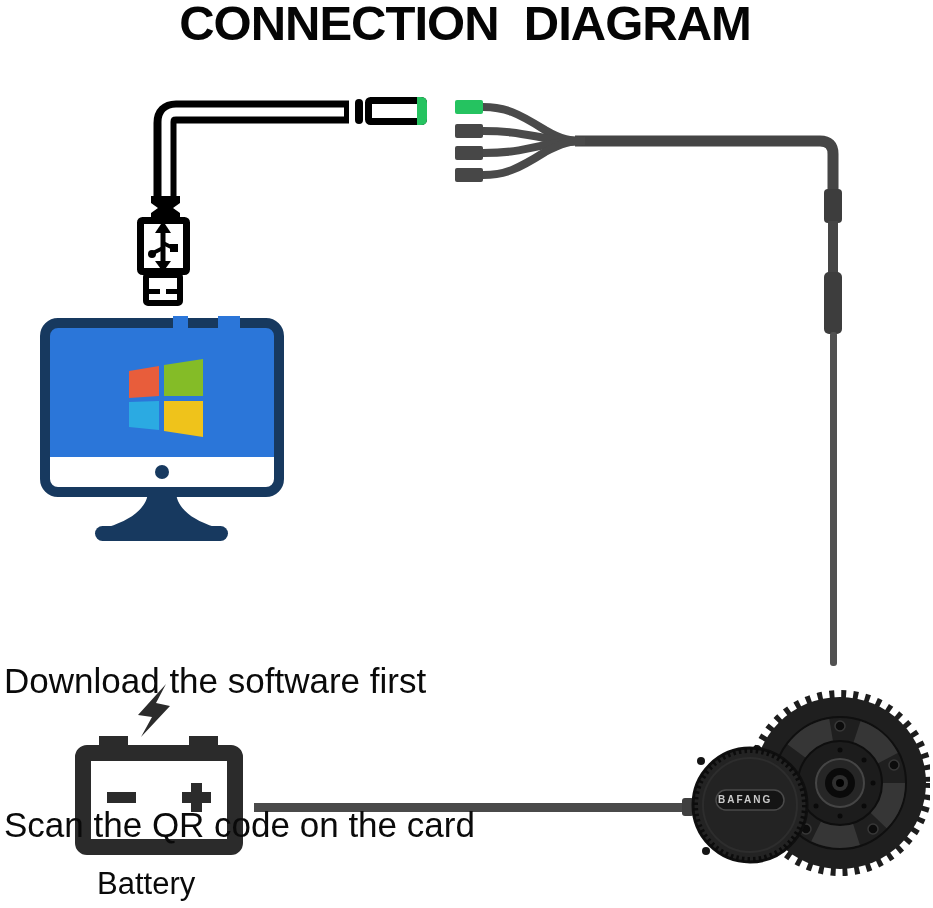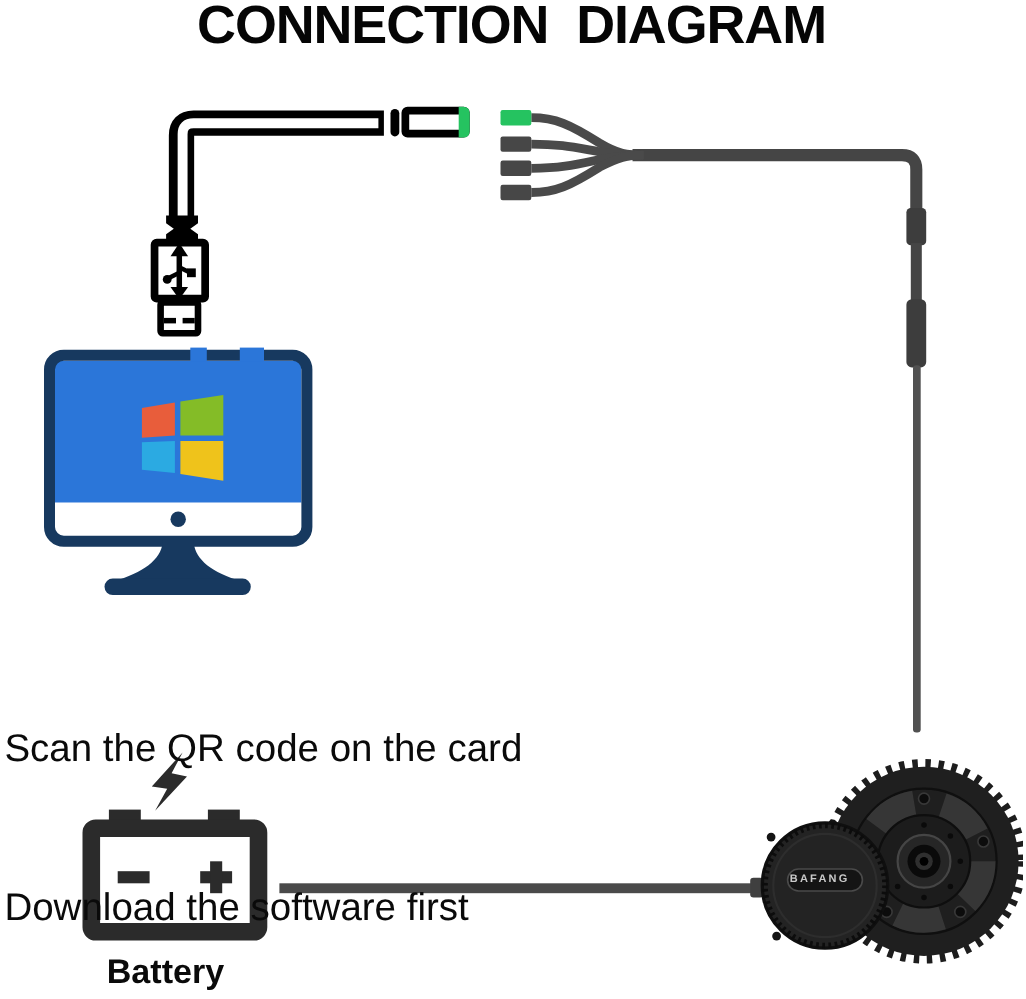--- a/index.html
+++ b/index.html
@@ -13,21 +13,21 @@
     font-size:49px;font-weight:bold;letter-spacing:-1px;line-height:50px;
     white-space:pre;color:#050505;
   }
   .ebus-label{
     left:527px;top:187px;font-size:33px;line-height:40px;color:#0a0a0a;white-space:pre;
   }
   .instructions{
     left:4px;top:561px;font-size:35px;line-height:48px;color:#0a0a0a;white-space:pre;
   }
   .battery-label{
-    left:97px;top:866px;font-size:31px;line-height:36px;color:#0a0a0a;white-space:pre;font-weight:bold;
+    left:97px;top:866px;font-size:31px;line-height:36px;color:#0a0a0a;white-space:pre;
   }
   .bafang-badge-text{
     left:718px;top:791px;width:64px;height:18px;line-height:18px;text-align:left;
     font-size:10px;font-weight:bold;letter-spacing:2px;color:#c9c9c9;white-space:pre;
   }
   svg{display:block;}
 </style>
 </head>
 <body>
 
@@ -151,21 +151,21 @@
       <circle cx="750" cy="805" r="54.5" fill="none" stroke="#0C0C0C" stroke-width="5" stroke-dasharray="2.5 3.2"></circle>
       <circle cx="750" cy="805" r="47" fill="none" stroke="#2D2D2D" stroke-width="2"></circle>
       <rect x="716" y="790" width="68" height="20" rx="10" fill="#141414" stroke="#4A4A4A" stroke-width="1.5"></rect>
     </g>
   </svg>
 
   <div class="abs title">CONNECTION  DIAGRAM</div>
 
 
   <div class="abs instructions">
+    <div>Download the software first</div>
     <div>Scan the QR code on the card</div>
-    <div>Download the software first</div>
   </div>
 
   <div class="abs battery-label">Battery</div>
 
   <div class="abs bafang-badge-text">BAFANG</div>
 
 </div>
 
 </body></html>

